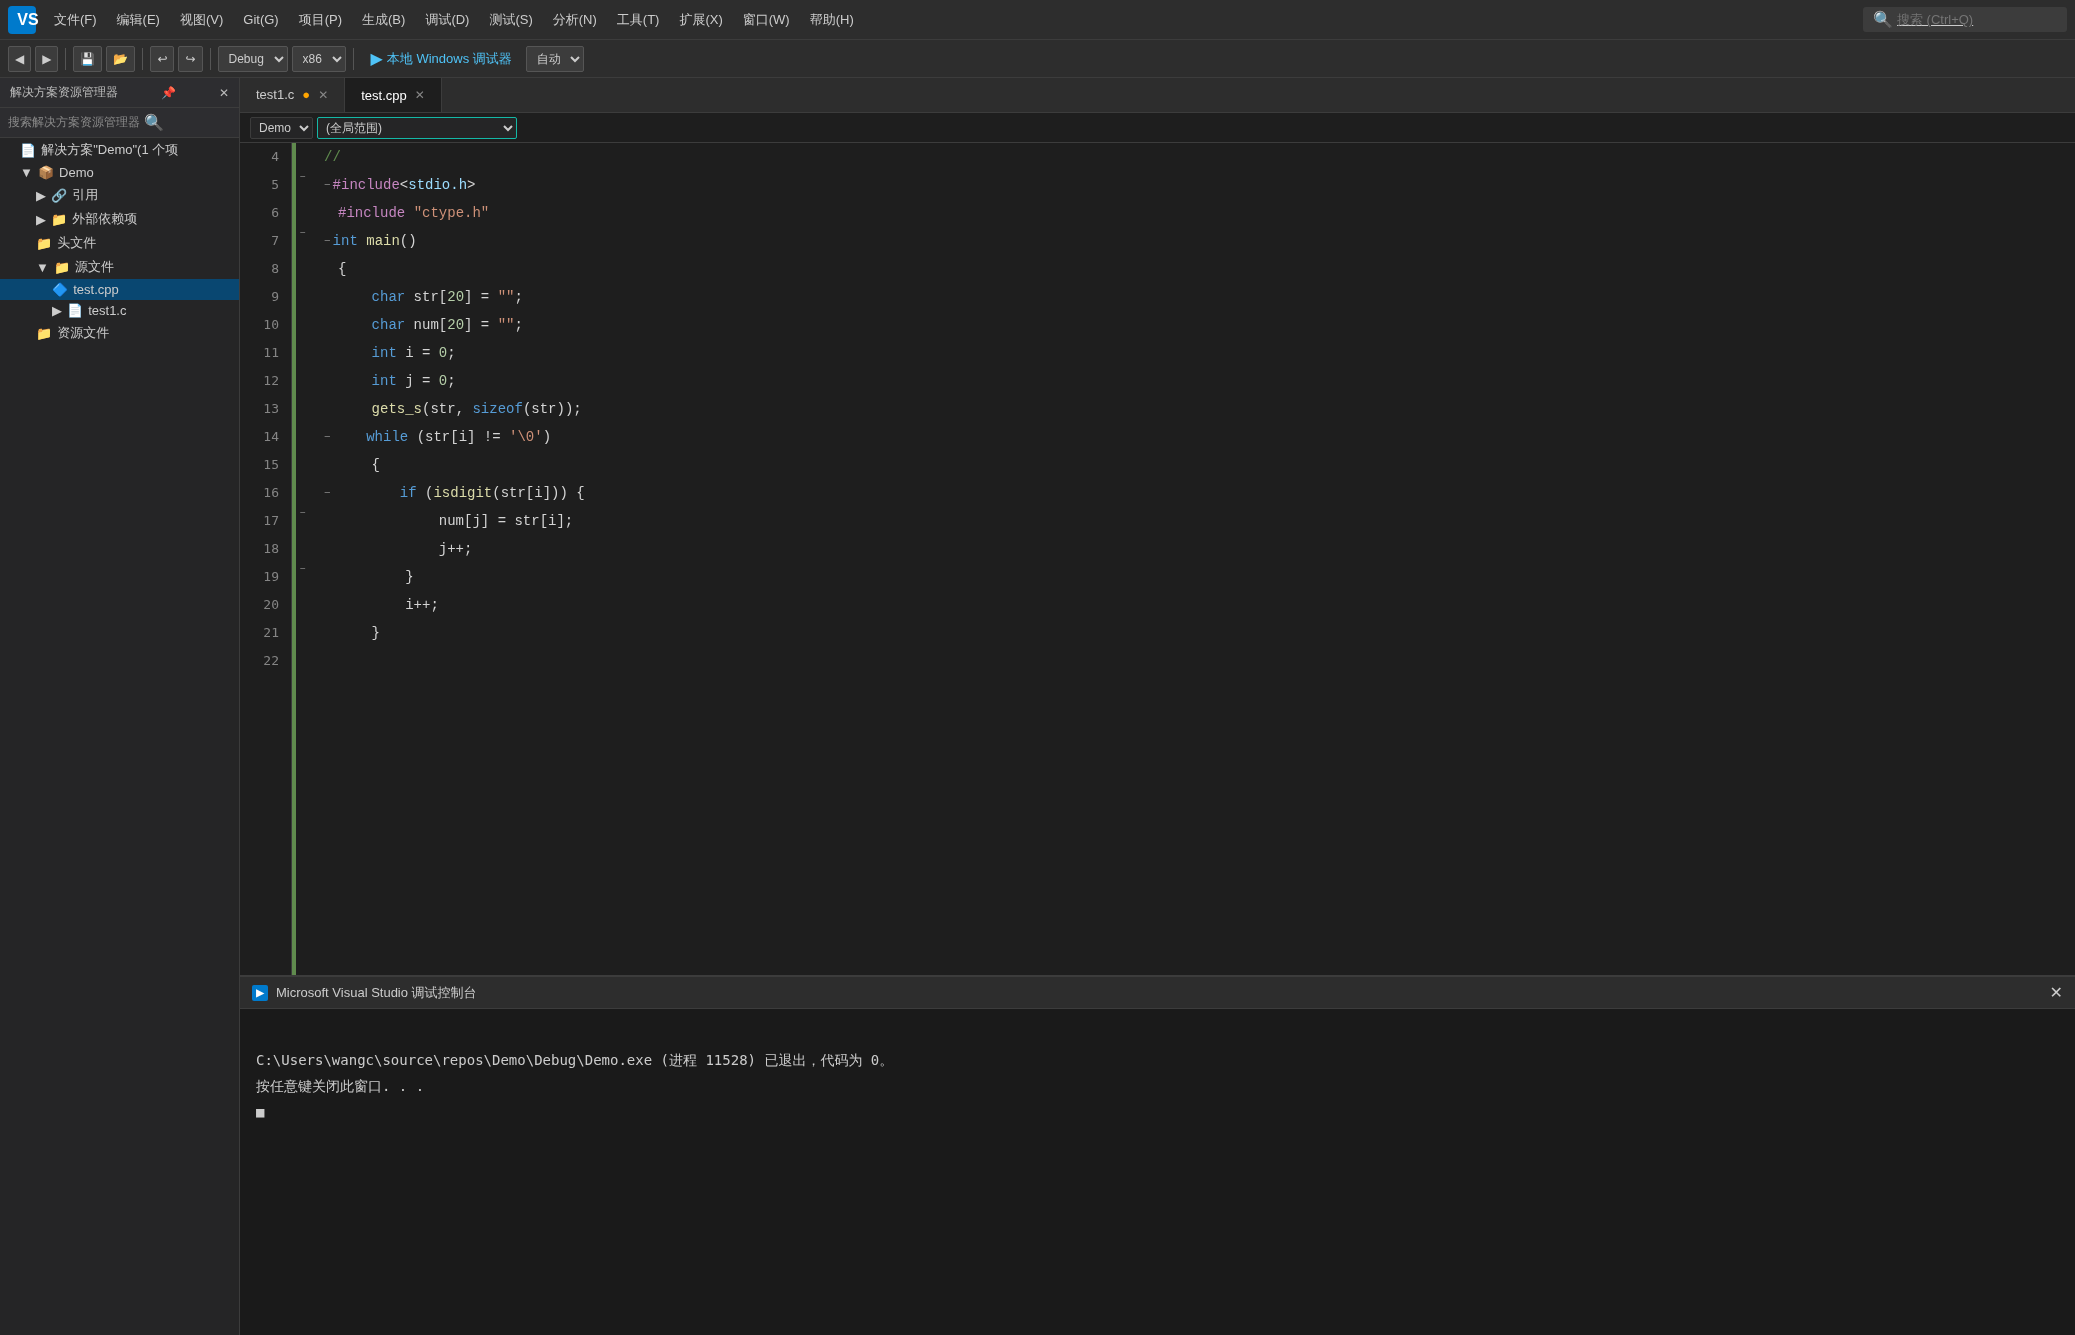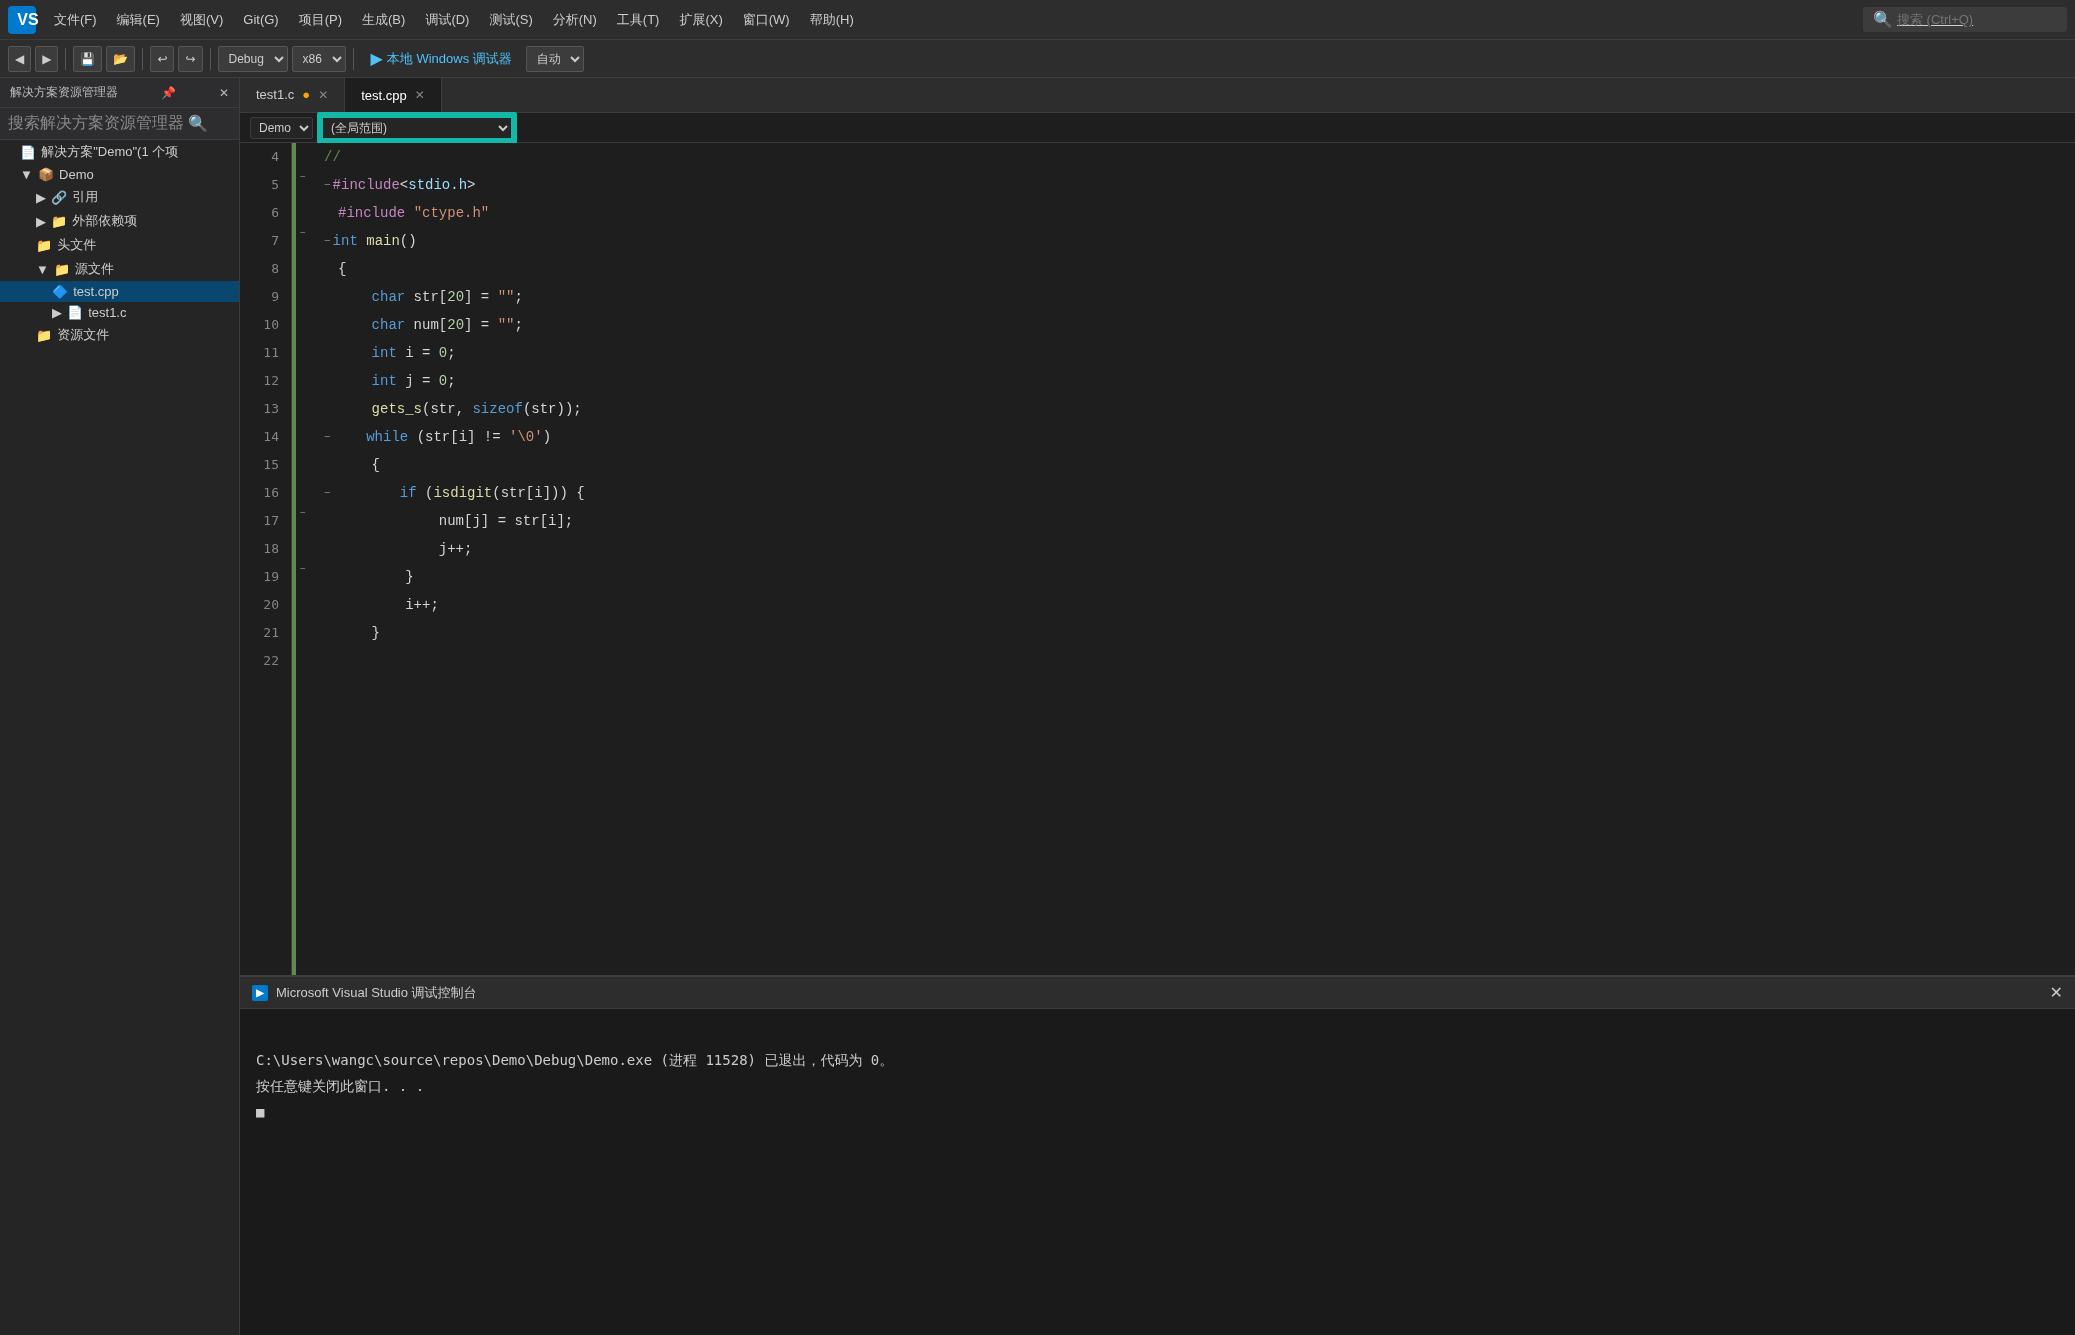--- a/index.html
+++ b/index.html
@@ -224,21 +224,21 @@
 
 <div class="main-layout">
 
   <div class="sidebar">
     <div class="sidebar-header">
       <span>解决方案资源管理器</span>
       <span style="cursor:pointer;">📌</span>
       <span style="cursor:pointer;">✕</span>
     </div>
     <div class="sidebar-search">
-      <span style="font-size:16px;color:#888;">搜索解决方案资源管理器</span>
+      <span style="font-size:12px;color:#888;">搜索解决方案资源管理器</span>
       <span style="cursor:pointer;">🔍</span>
     </div>
 
     <div class="tree-item tree-indent-1">
       <span>📄</span>
       <span>解决方案"Demo"(1 个项</span>
     </div>
     <div class="tree-item tree-indent-1">
       <span>▼</span>
       <span>📦</span>
@@ -292,21 +292,21 @@
             <div class="tab active">
               <span>test.cpp</span>
               <span class="close">✕</span>
             </div>
           </div>
 
           <div class="breadcrumb-bar">
             <select style="background:#252526;border:1px solid #3c3c3c;color:#ccc;font-size:12px;padding:2px 4px;">
               <option>Demo</option>
             </select>
-            <select style="background:#252526;border:6px solid #14b8a6;color:#ccc;font-size:12px;padding:2px 4px;min-width:200px;">
+            <select style="background:#252526;border:1px solid #14b8a6;color:#ccc;font-size:12px;padding:2px 4px;min-width:200px;">
               <option>(全局范围)</option>
             </select>
           </div>
 
           <div class="code-editor">
 
             <div class="line-numbers">
               <div class="line-number">4</div>
               <div class="line-number">5</div>
               <div class="line-number">6</div>

